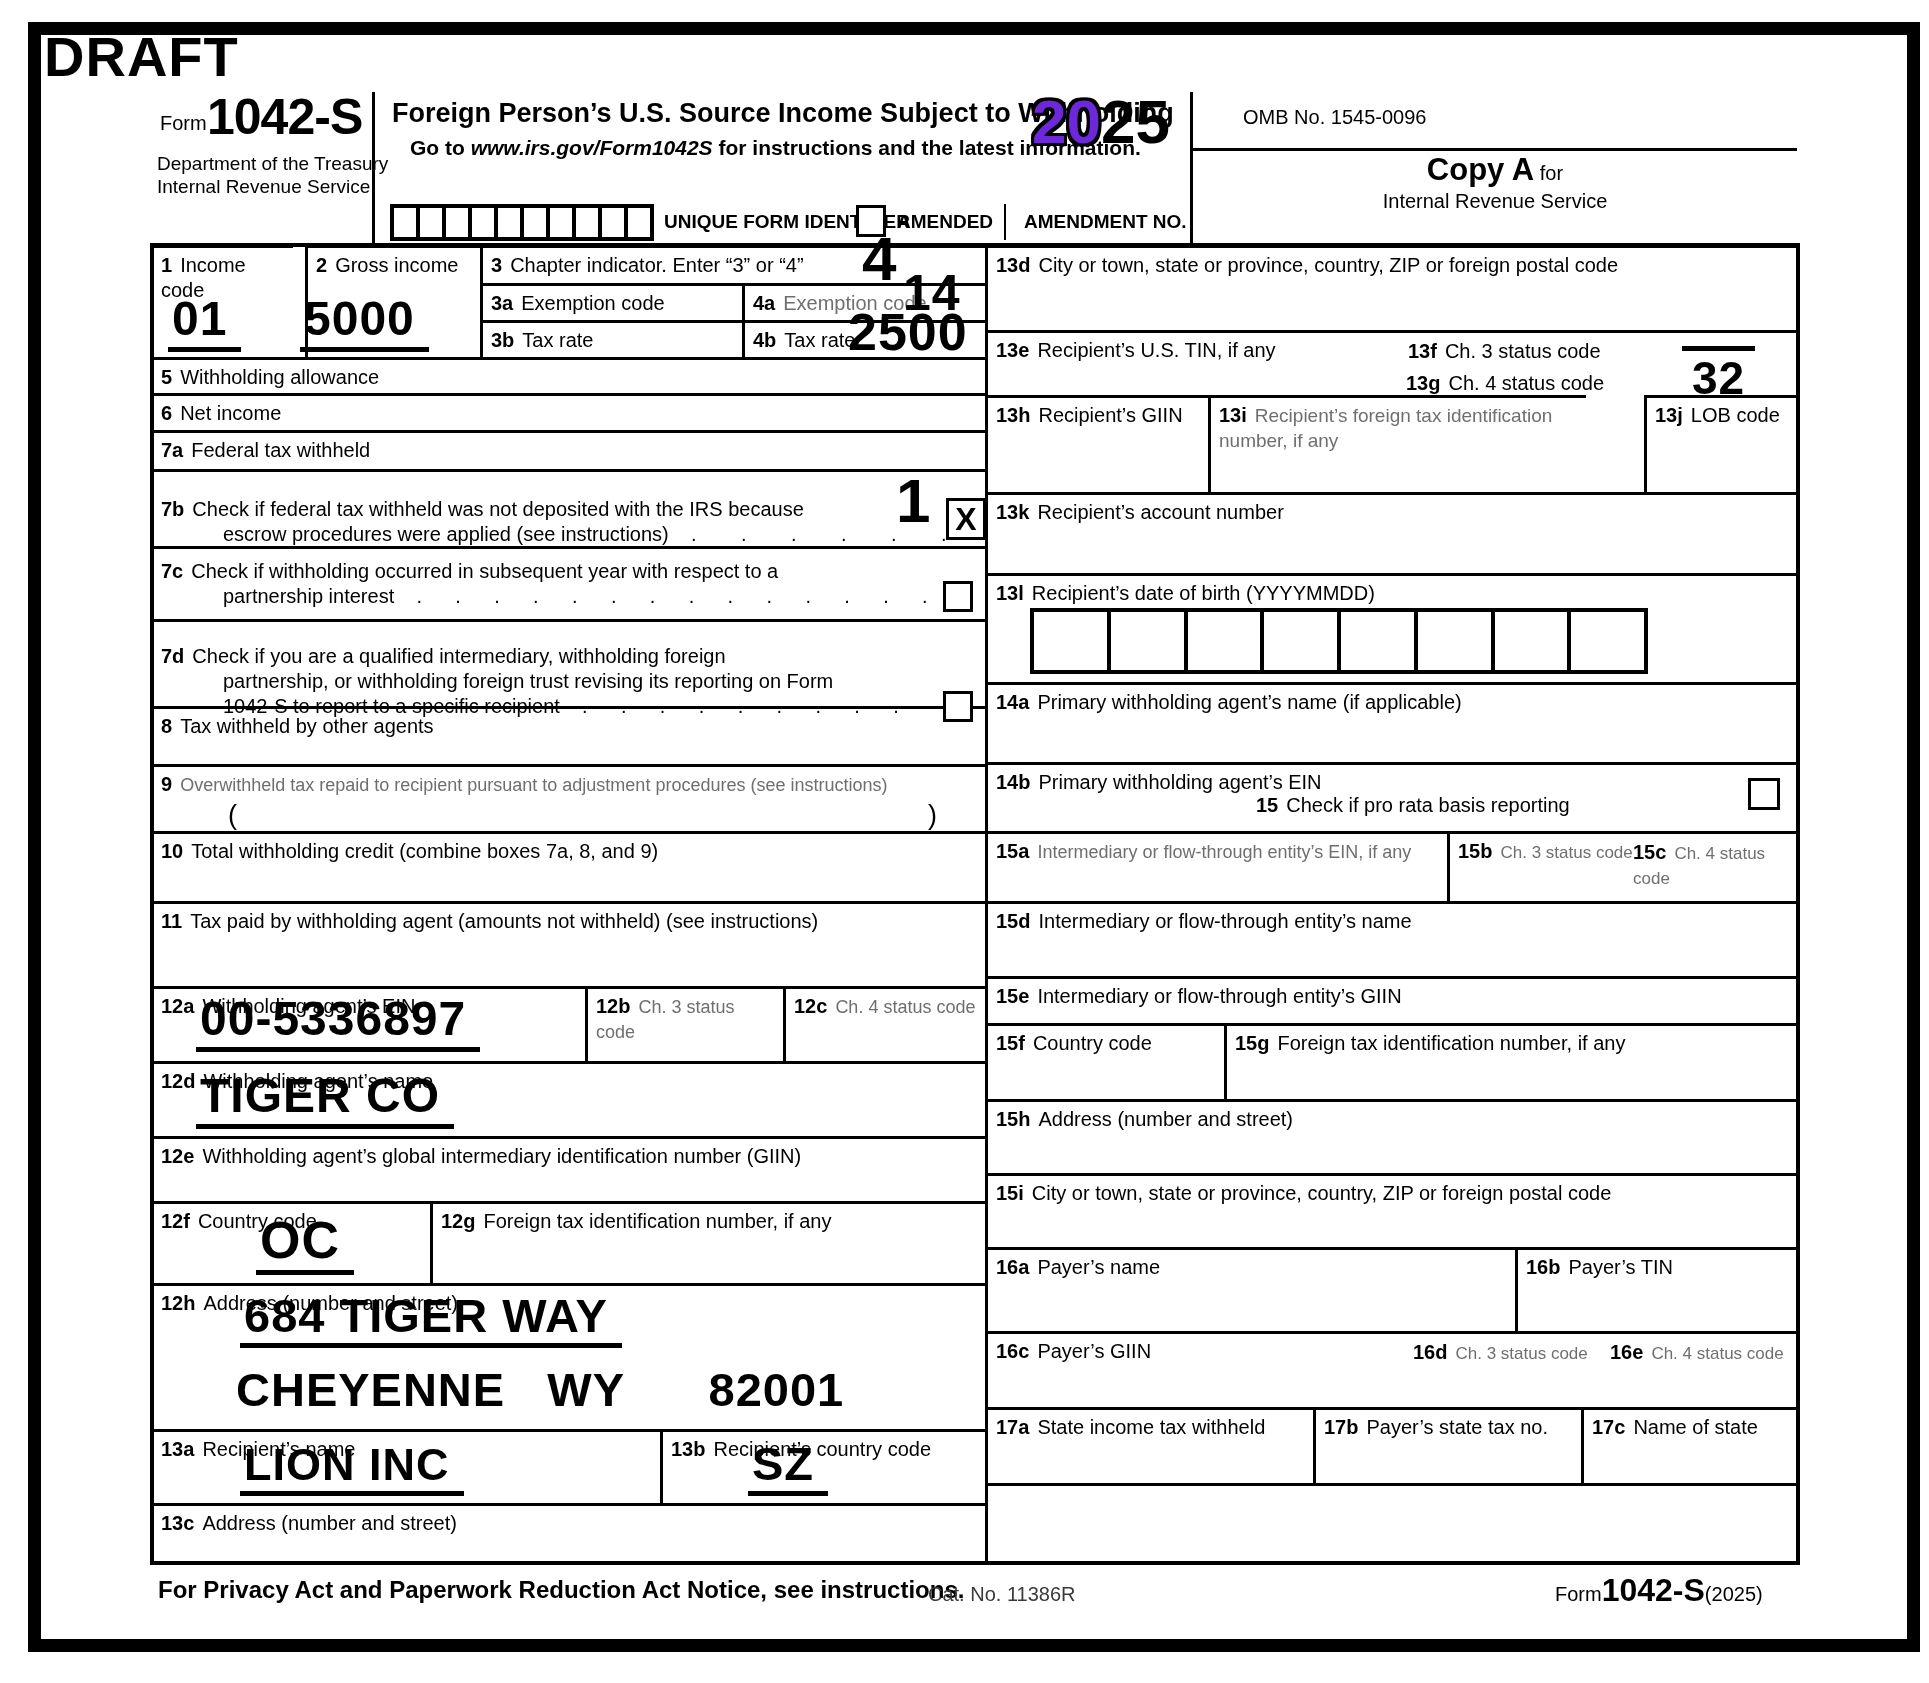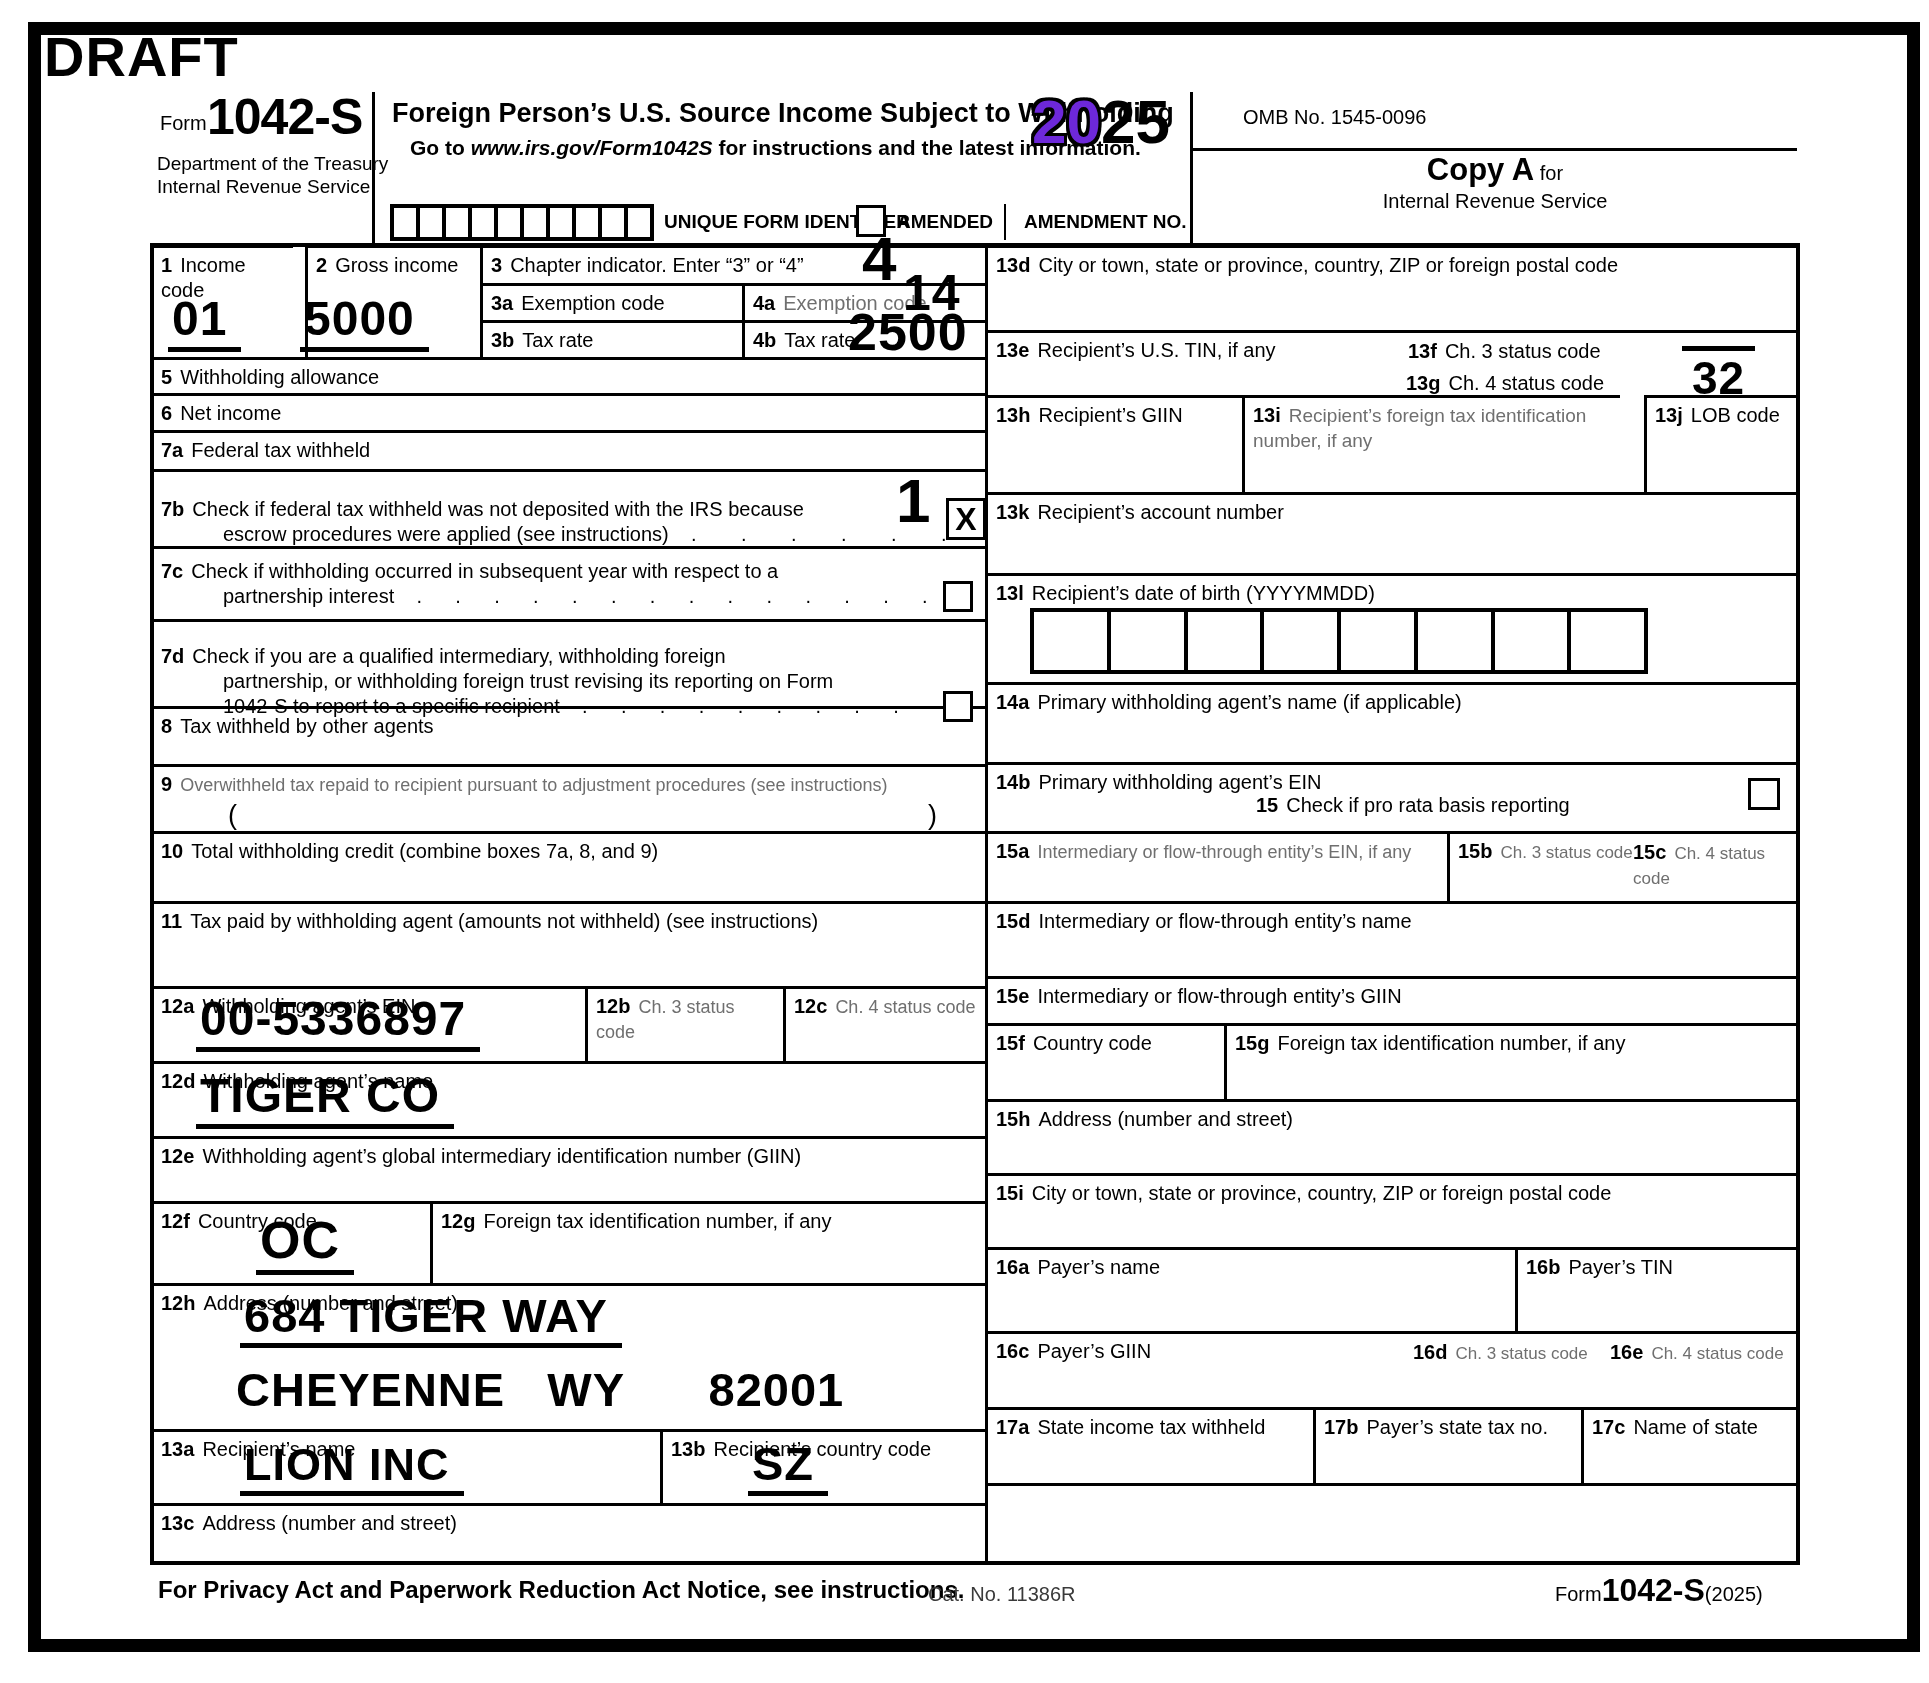--- a/index.html
+++ b/index.html
@@ -102,21 +102,21 @@
   <div class="cell" style="left:150px;top:1283px;width:835px;height:70px;"><span class="num">12h</span><span class="lbl">Address (number and street)</span></div>
   <div class="cell" style="left:150px;top:1429px;width:510px;height:74px;"><span class="num">13a</span><span class="lbl">Recipient’s name</span></div>
   <div class="cell" style="left:660px;top:1429px;width:325px;height:74px;"><span class="num">13b</span><span class="lbl">Recipient’s country code</span></div>
   <div class="cell" style="left:150px;top:1503px;width:835px;height:58px;"><span class="num">13c</span><span class="lbl">Address (number and street)</span></div>
 
   <div class="cell" style="left:985px;top:245px;width:815px;height:85px;"><span class="num">13d</span><span class="lbl">City or town, state or province, country, ZIP or foreign postal code</span></div>
   <div class="cell" style="left:985px;top:330px;width:815px;height:65px;"><span class="num">13e</span><span class="lbl">Recipient’s U.S. TIN, if any</span>
     <span class="abs" style="left:420px;top:6px;"><span class="num">13f</span><span class="lbl">Ch. 3 status code</span></span>
     <span class="abs" style="left:418px;top:38px;"><span class="num">13g</span><span class="lbl">Ch. 4 status code</span></span></div>
   <div class="cell" style="left:985px;top:395px;width:281px;height:97px;"><span class="num">13h</span><span class="lbl">Recipient’s GIIN</span></div>
-  <div class="cell" style="left:1242px;top:395px;width:378px;height:97px;"><span class="num">13i</span><span class="lbl faint" style="font-size:19px;">Recipient’s foreign tax identification number, if any</span></div>
+  <div class="cell" style="left:1208px;top:395px;width:378px;height:97px;"><span class="num">13i</span><span class="lbl faint" style="font-size:19px;">Recipient’s foreign tax identification number, if any</span></div>
   <div class="cell" style="left:1644px;top:395px;width:156px;height:97px;"><span class="num">13j</span><span class="lbl">LOB code</span></div>
   <div class="cell" style="left:985px;top:492px;width:815px;height:81px;"><span class="num">13k</span><span class="lbl">Recipient’s account number</span></div>
   <div class="cell" style="left:985px;top:573px;width:815px;height:109px;"><span class="num">13l</span><span class="lbl">Recipient’s date of birth (YYYYMMDD)</span></div>
   <div class="comb" style="left:1030px;top:608px;width:618px;height:66px;">
     <div></div>
       <div></div>
       <div></div>
       <div></div>
       <div></div>
       <div></div>

